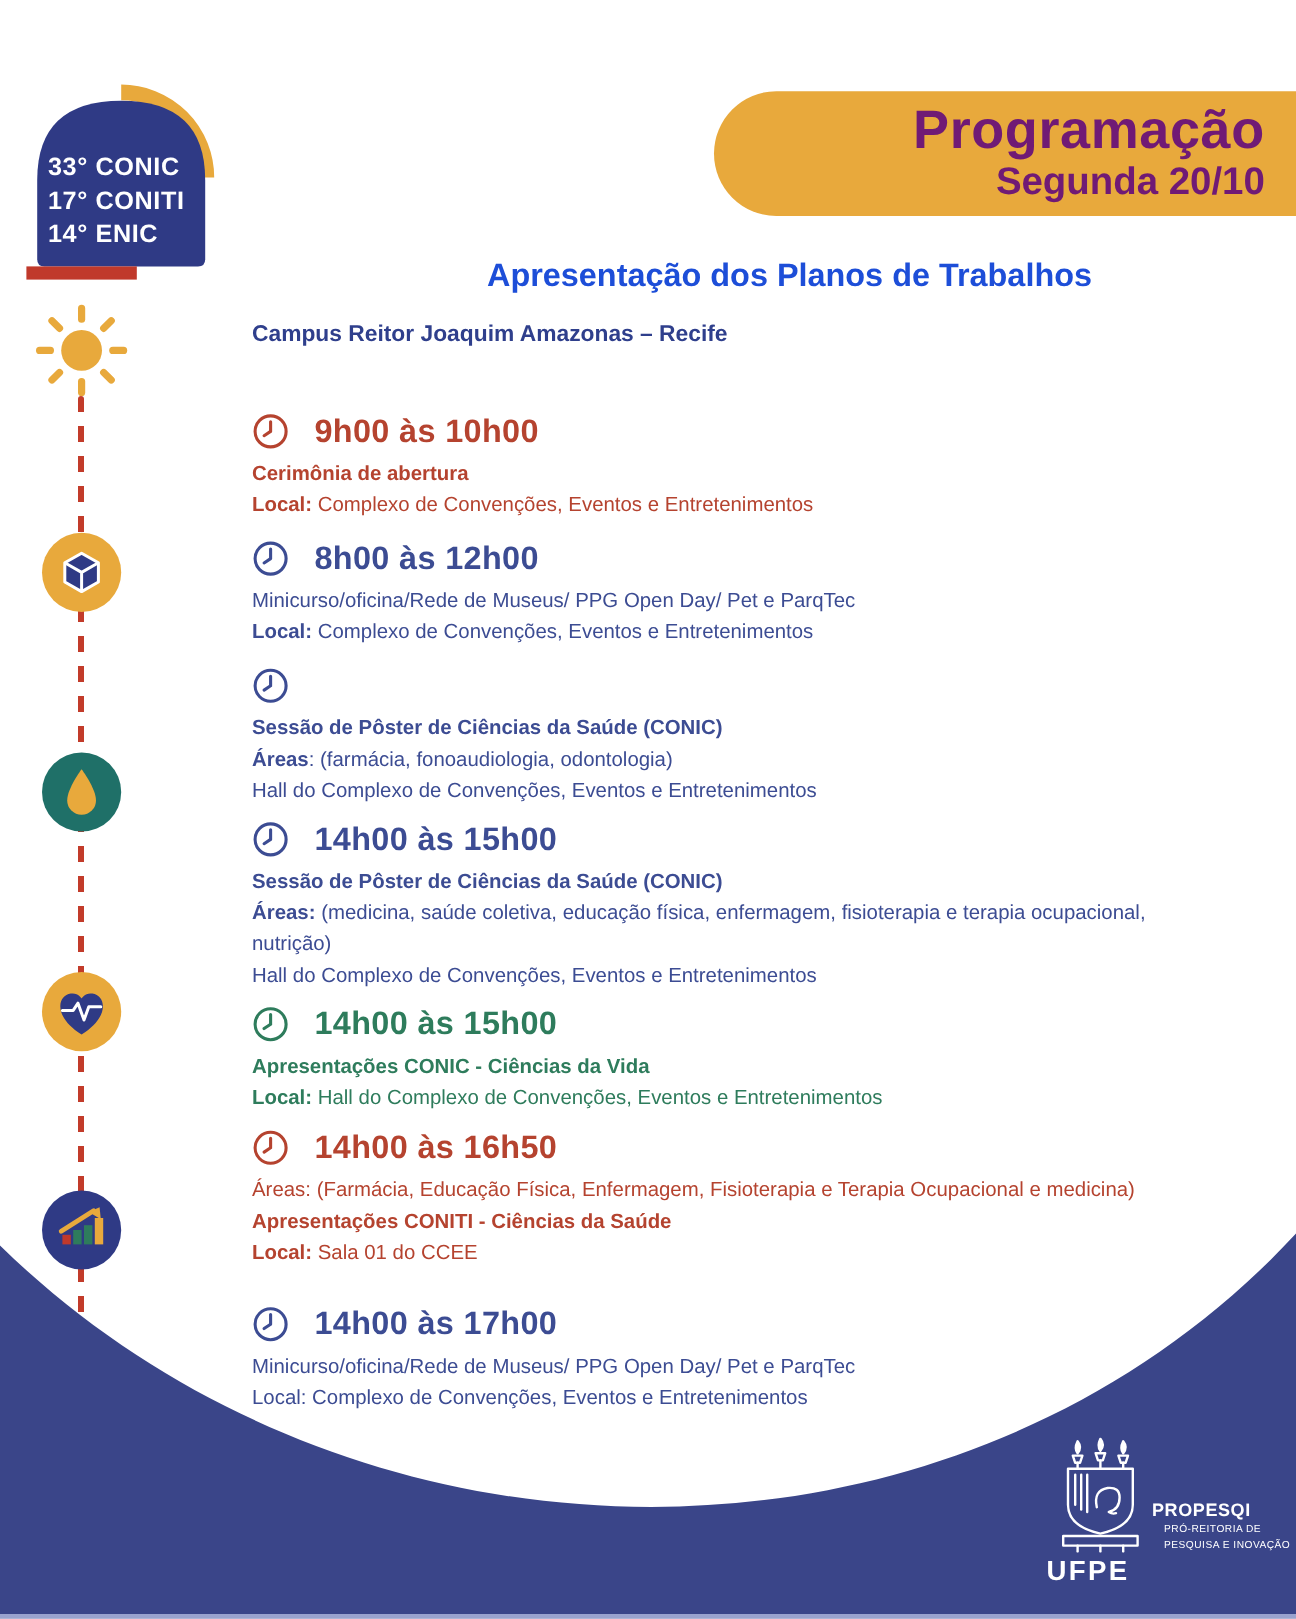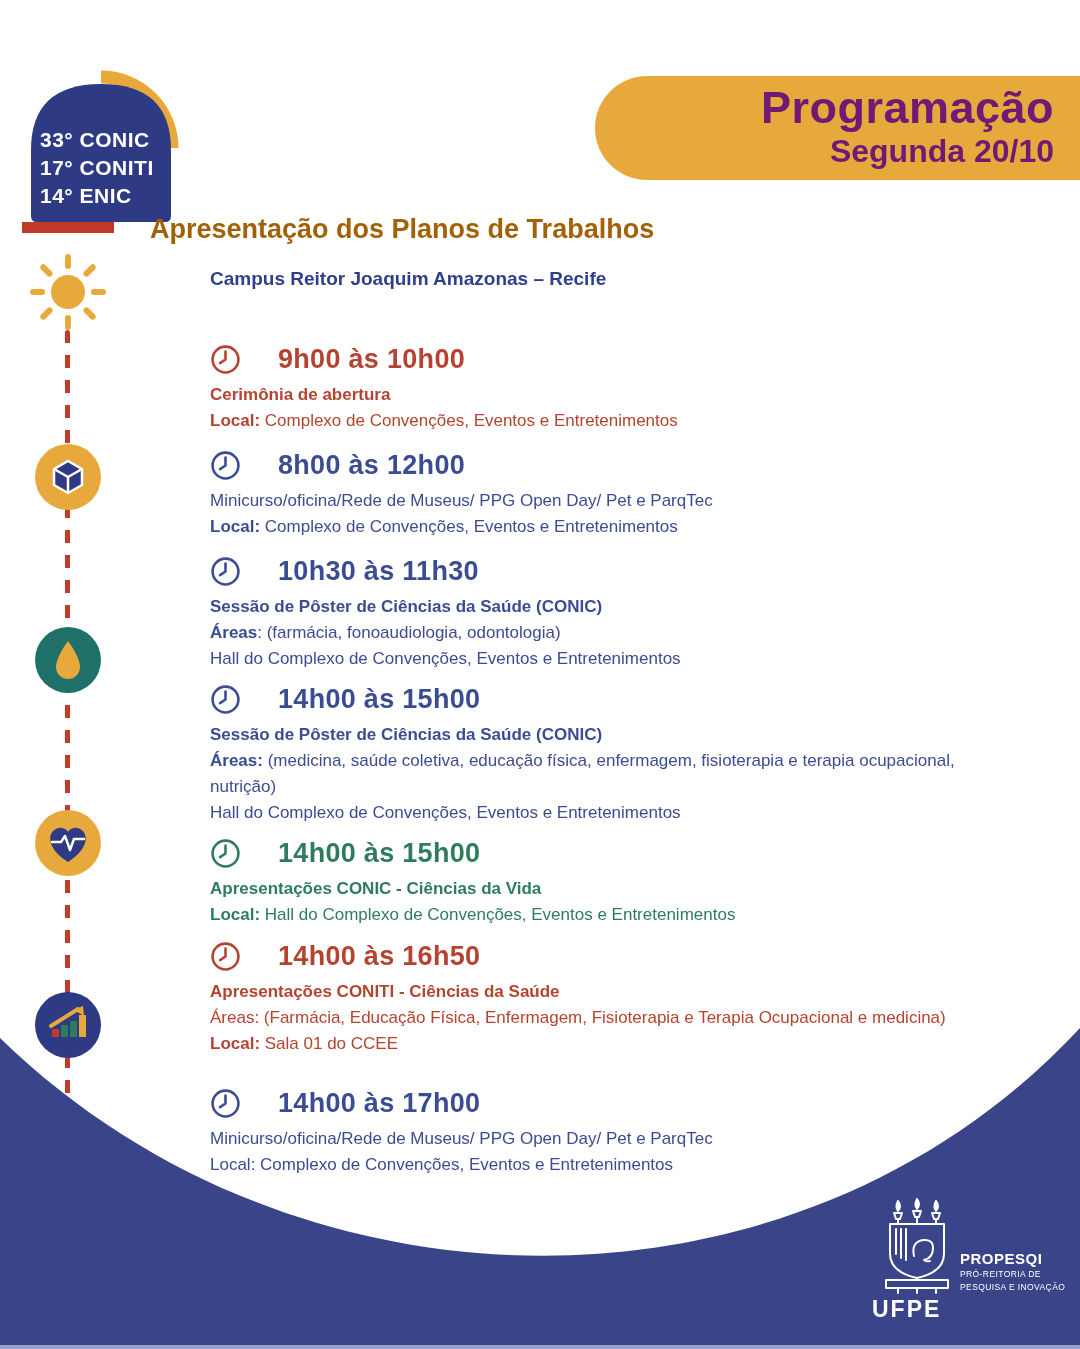--- a/index.html
+++ b/index.html
@@ -13,22 +13,22 @@
                font-size:21px;line-height:28px;letter-spacing:.5px;white-space:nowrap;}
 
   
   .banner{position:absolute;left:595px;top:76px;width:485px;height:104px;background:#E8A93C;
           border-radius:52px 0 0 52px;box-sizing:border-box;text-align:right;
           padding:8px 26px 0 0;color:#701a75;}
   .banner-title{font-size:45px;font-weight:700;line-height:48px;letter-spacing:.5px;}
   .banner-date{font-size:32px;font-weight:700;line-height:38px;}
 
   
-  .main-title{position:absolute;left:150px;top:214px;width:760px;text-align:left;
-              color:#a16207;font-size:27px;font-weight:700;}
+  .main-title{position:absolute;left:150px;top:214px;width:760px;text-align:right;
+              color:#1d4ed8;font-size:27px;font-weight:700;}
   .campus{position:absolute;left:210px;top:268px;color:#2F3F8C;font-weight:700;}
   .campus-l1{font-size:19px;margin-bottom:7px;}
   .campus-l2{font-size:17px;}
 
   
   .tl-line{position:absolute;left:65px;top:330px;width:5px;height:858px;border-radius:3px;
            background:repeating-linear-gradient(to bottom,#C23B2A 0 13px,transparent 13px 25px);}
   .tl-sun{position:absolute;left:28px;top:252px;width:80px;height:80px;}
   .tl-circle{position:absolute;width:66px;height:66px;border-radius:50%;box-sizing:border-box;}
   .tl-gold{background:#E8A93C;}
@@ -36,38 +36,38 @@
   .tl-navy{background:#2F3A85;}
   .tl-cube{left:35px;top:444px;}
   .tl-drop{left:35px;top:627px;}
   .tl-heart{left:35px;top:810px;}
   .tl-chart{left:35px;top:992px;}
   .tl-globe{left:35px;top:1182px;border:3px solid #ffffff;}
   .tl-circle svg{position:absolute;left:0;top:0;}
 
   
   .event{position:absolute;left:210px;width:750px;}
-  .ev-head{display:flex;align-items:flex-start;gap:37px;margin-bottom:7px;}
+  .ev-head{display:flex;align-items:flex-start;gap:21px;margin-bottom:7px;}
   .ev-time{font-size:27px;font-weight:700;letter-spacing:.3px;}
   .ev-line{font-size:17px;line-height:26px;}
   .ev-line b{font-weight:700;}
   .ev-red{color:#B5432F;}
   .ev-blue{color:#3C4C93;}
   .ev-green{color:#2E7C5C;}
   .clock{width:31px;height:31px;flex:0 0 31px;}
 
   
   .footer-curve{position:absolute;left:0;top:1000px;width:1080px;height:349px;}
   .footer-strip{position:absolute;left:0;top:1345px;width:1080px;height:4px;background:#99A2CE;}
   .crest{position:absolute;left:884px;top:1198px;width:66px;height:96px;}
   .ufpe-label{position:absolute;left:872px;top:1296px;width:90px;text-align:left;color:#ffffff;
               font-weight:700;font-size:23px;letter-spacing:2px;}
   .propesqi{position:absolute;left:960px;top:1250px;color:#ffffff;}
   .propesqi-title{font-size:15px;font-weight:700;letter-spacing:.5px;}
-  .propesqi-sub{font-size:8.5px;letter-spacing:.4px;text-transform:uppercase;line-height:11px;margin-top:2px;}
+  .propesqi-sub{font-size:8.5px;letter-spacing:.4px;text-transform:uppercase;line-height:11px;margin-top:2px;margin-left:10px;}
 </style>
 </head>
 <body>
 
 <div class="poster">
 
   <div class="badge">
     <svg width="152" height="168" viewBox="0 0 152 168">
       <path d="M76,5 A71,71 0 0 1 147,76" fill="none" stroke="#E8A93C" stroke-width="13"></path>
       <path d="M6,144 L6,78 Q6,12 76,12 Q146,12 146,78 L146,144 Q146,150 140,150 L12,150 Q6,150 6,144 Z" fill="#2F3A85"></path>
@@ -174,21 +174,20 @@
     <div class="ev-line"><b></b><span>Minicurso/oficina/Rede de Museus/ PPG Open Day/ Pet e ParqTec</span></div>
     <div class="ev-line"><b>Local:</b><span> Complexo de Convenções, Eventos e Entretenimentos</span></div>
   </div>
 
   <div class="event ev-blue" style="top:556px">
     <div class="ev-head">
       <svg class="clock" viewBox="0 0 24 24">
         <circle cx="12" cy="12" r="10" fill="none" stroke="currentColor" stroke-width="2"></circle>
         <path d="M12,12 V5.8 M12,12 L7.8,14.8" fill="none" stroke="currentColor" stroke-width="2" stroke-linecap="round"></path>
       </svg>
-      <span class="ev-time">10h30 às 11h30</span>
     </div>
     <div class="ev-line"><b>Sessão de Pôster de Ciências da Saúde (CONIC)</b><span></span></div>
     <div class="ev-line"><b>Áreas</b><span>: (farmácia, fonoaudiologia, odontologia)</span></div>
     <div class="ev-line"><b></b><span>Hall do  Complexo de Convenções, Eventos e Entretenimentos</span></div>
   </div>
 
   <div class="event ev-blue" style="top:684px">
     <div class="ev-head">
       <svg class="clock" viewBox="0 0 24 24">
         <circle cx="12" cy="12" r="10" fill="none" stroke="currentColor" stroke-width="2"></circle>
@@ -214,22 +213,22 @@
   </div>
 
   <div class="event ev-red" style="top:941px">
     <div class="ev-head">
       <svg class="clock" viewBox="0 0 24 24">
         <circle cx="12" cy="12" r="10" fill="none" stroke="currentColor" stroke-width="2"></circle>
         <path d="M12,12 V5.8 M12,12 L7.8,14.8" fill="none" stroke="currentColor" stroke-width="2" stroke-linecap="round"></path>
       </svg>
       <span class="ev-time">14h00 às 16h50</span>
     </div>
+    <div class="ev-line"><b></b><span>Áreas: (Farmácia, Educação Física, Enfermagem, Fisioterapia e Terapia Ocupacional e medicina)</span></div>
     <div class="ev-line"><b>Apresentações CONITI - Ciências da Saúde</b><span></span></div>
-    <div class="ev-line"><b></b><span>Áreas: (Farmácia, Educação Física, Enfermagem, Fisioterapia e Terapia Ocupacional e medicina)</span></div>
     <div class="ev-line"><b>Local:</b><span> Sala 01 do CCEE</span></div>
   </div>
 
   <div class="event ev-blue" style="top:1088px">
     <div class="ev-head">
       <svg class="clock" viewBox="0 0 24 24">
         <circle cx="12" cy="12" r="10" fill="none" stroke="currentColor" stroke-width="2"></circle>
         <path d="M12,12 V5.8 M12,12 L7.8,14.8" fill="none" stroke="currentColor" stroke-width="2" stroke-linecap="round"></path>
       </svg>
       <span class="ev-time">14h00 às 17h00</span>

